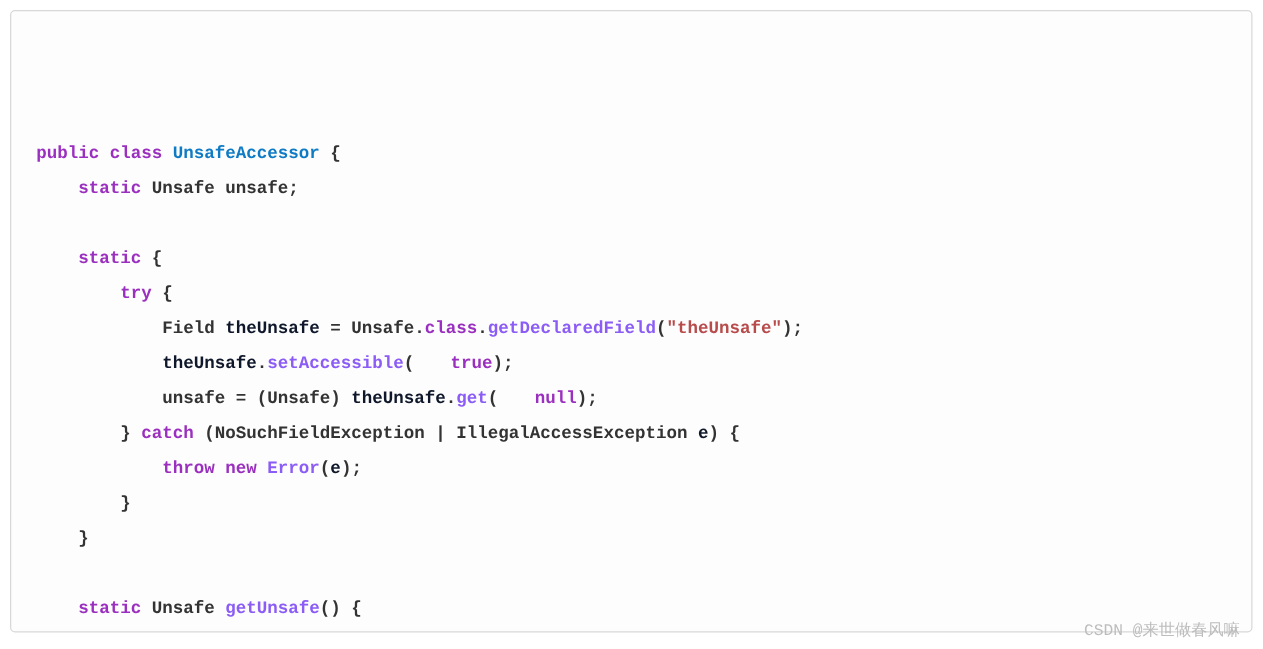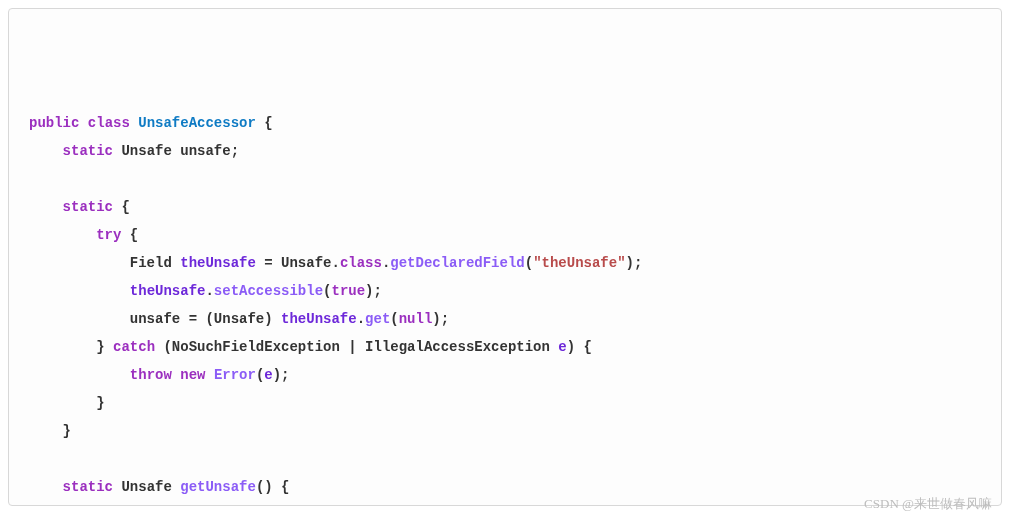--- a/index.html
+++ b/index.html
@@ -24,24 +24,24 @@
       line-height: 2.0;
       white-space: pre;
       color: #333;
       height: 498px;
       overflow: hidden;
       position: relative;
       font-weight: bold;
     }
     .kw-purple { color: #9b2fbf; }
     .kw-blue { color: #0f7bc4; }
-    .var-teal { color: #6d28d9; }
+    .var-teal { color: #0f172a; }
     .fn-olive { color: #8b5cf6; }
     .str-red { color: #b84b4b; }
-    .lit-purple { color: #9b2fbf; }
+    .lit-purple { color: #9b2fbf; margin-left: 29px; }
     .punct { color: #333; }
     .watermark {
       position: absolute;
       top: 140px;
       right: 120px;
       width: 240px;
       height: 240px;
       opacity: 0.05;
       pointer-events: none;
       transform: rotate(-15deg);
@@ -50,21 +50,21 @@
       display: flex;
       align-items: center;
       justify-content: center;
     }
     .footer-credit {
       position: absolute;
       bottom: 6px;
       right: 18px;
       font-size: 13px;
       color: #bdbdbd;
-      font-family: Liberation Serif, serif;
+      font-family: Liberation Mono, monospace;
     }
   </style>
 </head>
 <body>
 
 <div class="code-block">
   <div class="watermark"></div>
   <div id="code-container"><div><span class="kw-purple">public</span> <span class="kw-purple">class</span> <span class="kw-blue">UnsafeAccessor</span><span class="punct"> {</span></div><div>    <span class="kw-purple">static</span> Unsafe unsafe;</div><div>&nbsp;</div><div>    <span class="kw-purple">static</span><span class="punct"> {</span></div><div>        <span class="kw-purple">try</span><span class="punct"> {</span></div><div>            Field <span class="var-teal">theUnsafe</span> = Unsafe.<span class="kw-purple">class</span>.<span class="fn-olive">getDeclaredField</span><span class="punct">(</span><span class="str-red">"theUnsafe"</span><span class="punct">);</span></div><div>            <span class="var-teal">theUnsafe</span>.<span class="fn-olive">setAccessible</span><span class="punct">(</span><span class="lit-purple">true</span><span class="punct">);</span></div><div>            unsafe = (Unsafe) <span class="var-teal">theUnsafe</span>.<span class="fn-olive">get</span><span class="punct">(</span><span class="lit-purple">null</span><span class="punct">);</span></div><div>        <span class="punct">} </span><span class="kw-purple">catch</span> (NoSuchFieldException | IllegalAccessException <span class="var-teal">e</span><span class="punct">) {</span></div><div>            <span class="kw-purple">throw</span> <span class="kw-purple">new</span> <span class="fn-olive">Error</span><span class="punct">(</span><span class="var-teal">e</span><span class="punct">);</span></div><div>        <span class="punct">}</span></div><div>    <span class="punct">}</span></div><div>&nbsp;</div><div>    <span class="kw-purple">static</span> Unsafe <span class="fn-olive">getUnsafe</span><span class="punct">() {</span></div><div>         unsafe;</div></div>
 </div>
 

